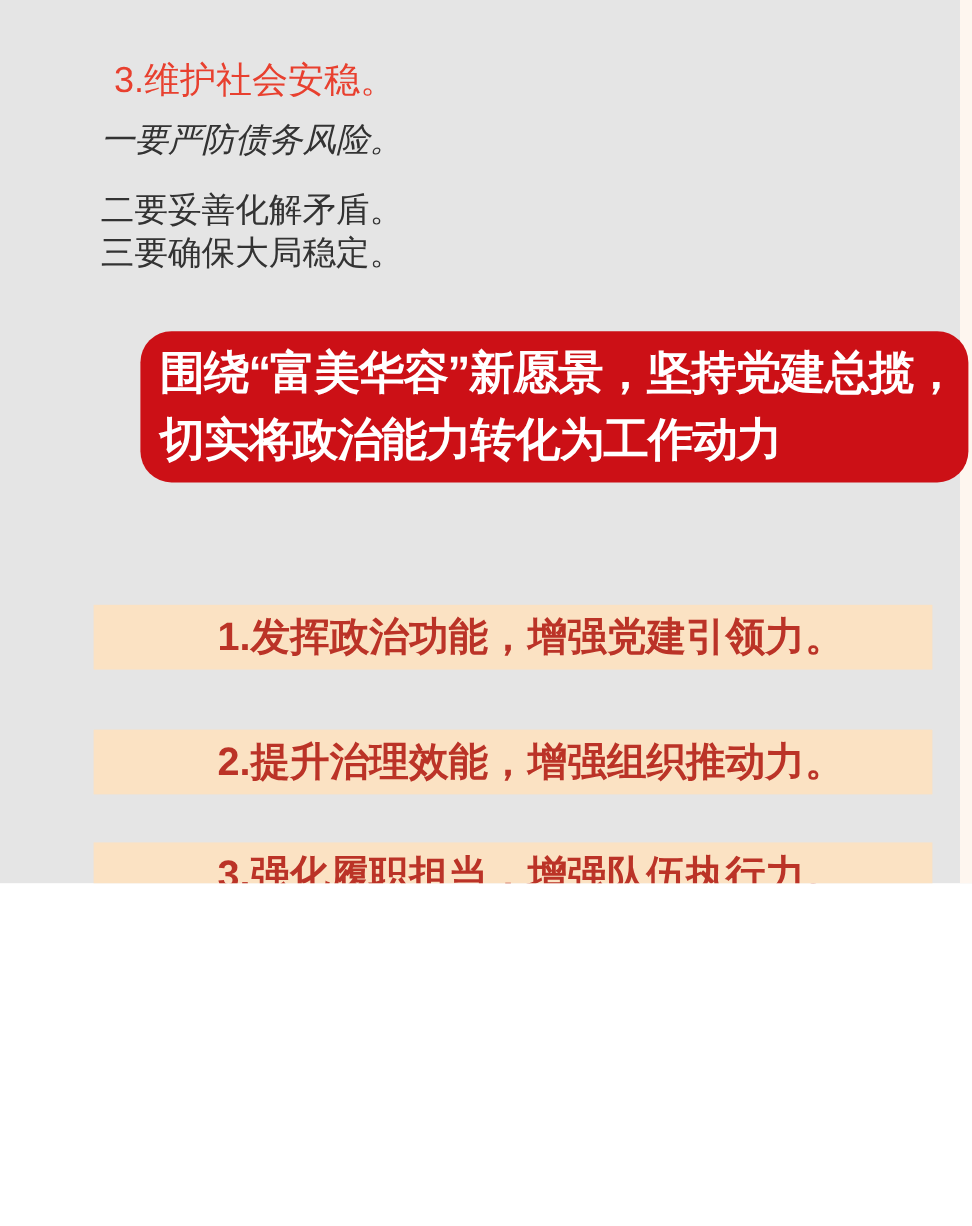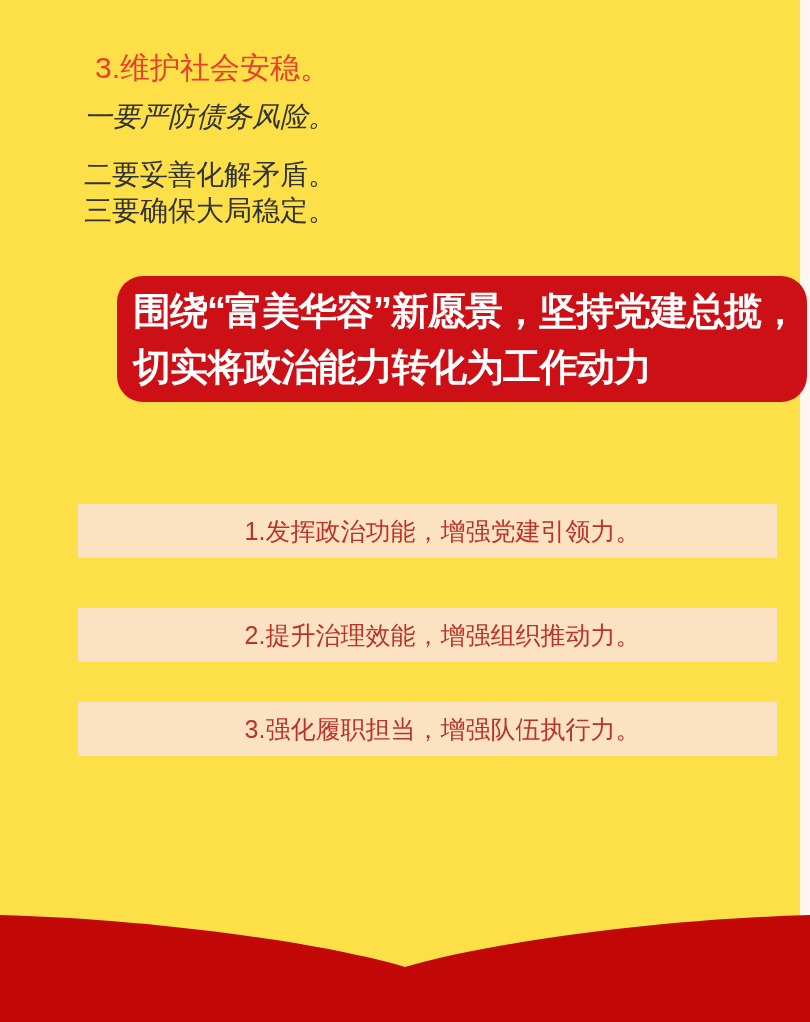--- a/index.html
+++ b/index.html
@@ -4,22 +4,22 @@
 <style>
   html,body{margin:0;padding:0;}
   body{
     width:810px;height:1022px;
     font-family:"Liberation Sans","DejaVu Sans",sans-serif;
     background:#ffffff;
     overflow:hidden;
   }
   .page{
     position:relative;
-    width:810px;height:1022px;
-    background:#fde047;
+    width:810px;height:736px;
+    background:#e5e5e5;
     overflow:hidden;
   }
   .right-strip{
     position:absolute;
     left:800px;top:0;width:10px;height:1022px;
     background:#fef6ef;
   }
   .section-heading{
     position:absolute;
     left:95px;top:50px;
@@ -58,22 +58,22 @@
   }
   .item-bar{
     position:absolute;
     left:78px;
     width:699px;height:54px;
     background:#fbe2c3;
     text-align:center;
   }
   .item-bar .item-label{
     display:block;
-    font-size:25px;line-height:54px;
-    font-weight:400;
+    font-size:33px;line-height:54px;
+    font-weight:700;
     color:#bb3327;
     white-space:nowrap;
     padding-left:30px;
   }
   .item-bar-1{top:504px;}
   .item-bar-2{top:608px;}
   .item-bar-3{top:702px;}
   .footer-band{
     position:absolute;
     left:0;top:912px;

